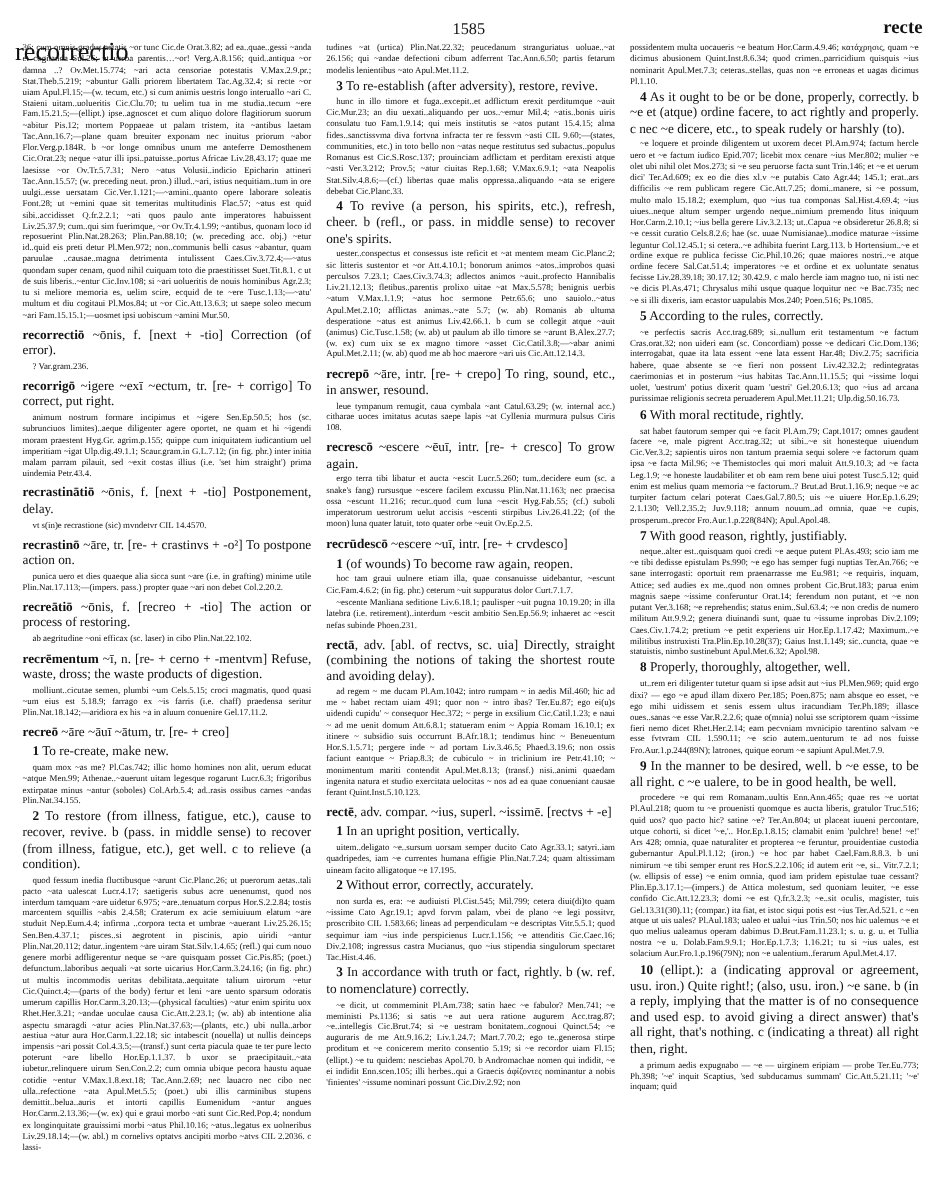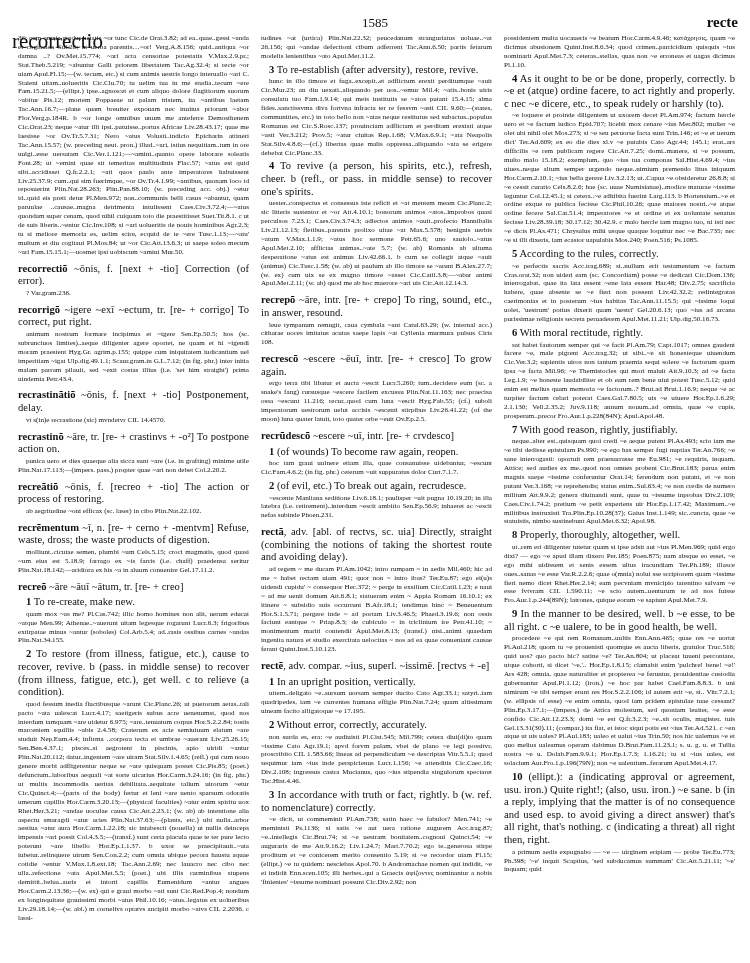--- a/index.html
+++ b/index.html
@@ -86,21 +86,20 @@
         <p class="small cite">ergo terra tibi libatur et aucta ~escit Lucr.5.260; tum..decidere eum (sc. a snake's fang) rursusque ~escere facilem excussu Plin.Nat.11.163; nec praecisa ossa ~escunt 11.216; recur..quod cum luna ~escit Hyg.Fab.55; (cf.) suboli imperatorum uestrorum uelut accisis ~escenti stirpibus Liv.26.41.22; (of the moon) luna quater latuit, toto quater orbe ~euit Ov.Ep.2.5.</p>
       </div>
       <div class="entry">
         <p class="lemma"><b>recrūdescō</b><span> ~escere ~uī, intr. [re- + crvdesco]</span></p>
       </div>
       <div>
         <p class="sense"><span class="num">1</span><span> </span><span>(of wounds) To become raw again, reopen.</span></p>
         <p class="small cite">hoc tam graui uulnere etiam illa, quae consanuisse uidebantur, ~escunt Cic.Fam.4.6.2; (in fig. phr.) ceterum ~uit suppuratus dolor Curt.7.1.7.</p>
       </div>
       <div>
-        <p class="sense"><span class="num">2</span><span> </span><span>(of evil, etc.) To break out again, recrudesce.</span></p>
         <p class="small cite">~escente Manliana seditione Liv.6.18.1; paulisper ~uit pugna 10.19.20; in illa latebra (i.e. retirement)..interdum ~escit ambitio Sen.Ep.56.9; inhaeret ac ~escit nefas subinde Phoen.231.</p>
       </div>
       <div class="entry">
         <p class="lemma"><b>rectā</b><span>, adv. [abl. of rectvs, sc. uia] Directly, straight (combining the notions of taking the shortest route and avoiding delay).</span></p>
         <p class="small cite">ad regem ~ me ducam Pl.Am.1042; intro rumpam ~ in aedis Mil.460; hic ad me ~ habet rectam uiam 491; quor non ~ intro ibas? Ter.Eu.87; ego ei(u)s uidendi cupidu' ~ consequor Hec.372; ~ perge in exsilium Cic.Catil.1.23; e naui ~ ad me uenit domum Att.6.8.1; statueram enim ~ Appia Romam 16.10.1; ex itinere ~ subsidio suis occurrunt B.Afr.18.1; tendimus hinc ~ Beneuentum Hor.S.1.5.71; pergere inde ~ ad portam Liv.3.46.5; Phaed.3.19.6; non ossis faciunt eantque ~ Priap.8.3; de cubiculo ~ in triclinium ire Petr.41.10; ~ monimentum mariti contendit Apul.Met.8.13; (transf.) nisi..animi quaedam ingenita natura et studio exercitata uelocitas ~ nos ad ea quae conueniant causae ferant Quint.Inst.5.10.123.</p>
       </div>
       <div class="entry">
         <p class="lemma"><b>rectē</b><span>, adv. compar. ~ius, superl. ~issimē. [rectvs + -e]</span></p>
       </div>
       <div>

